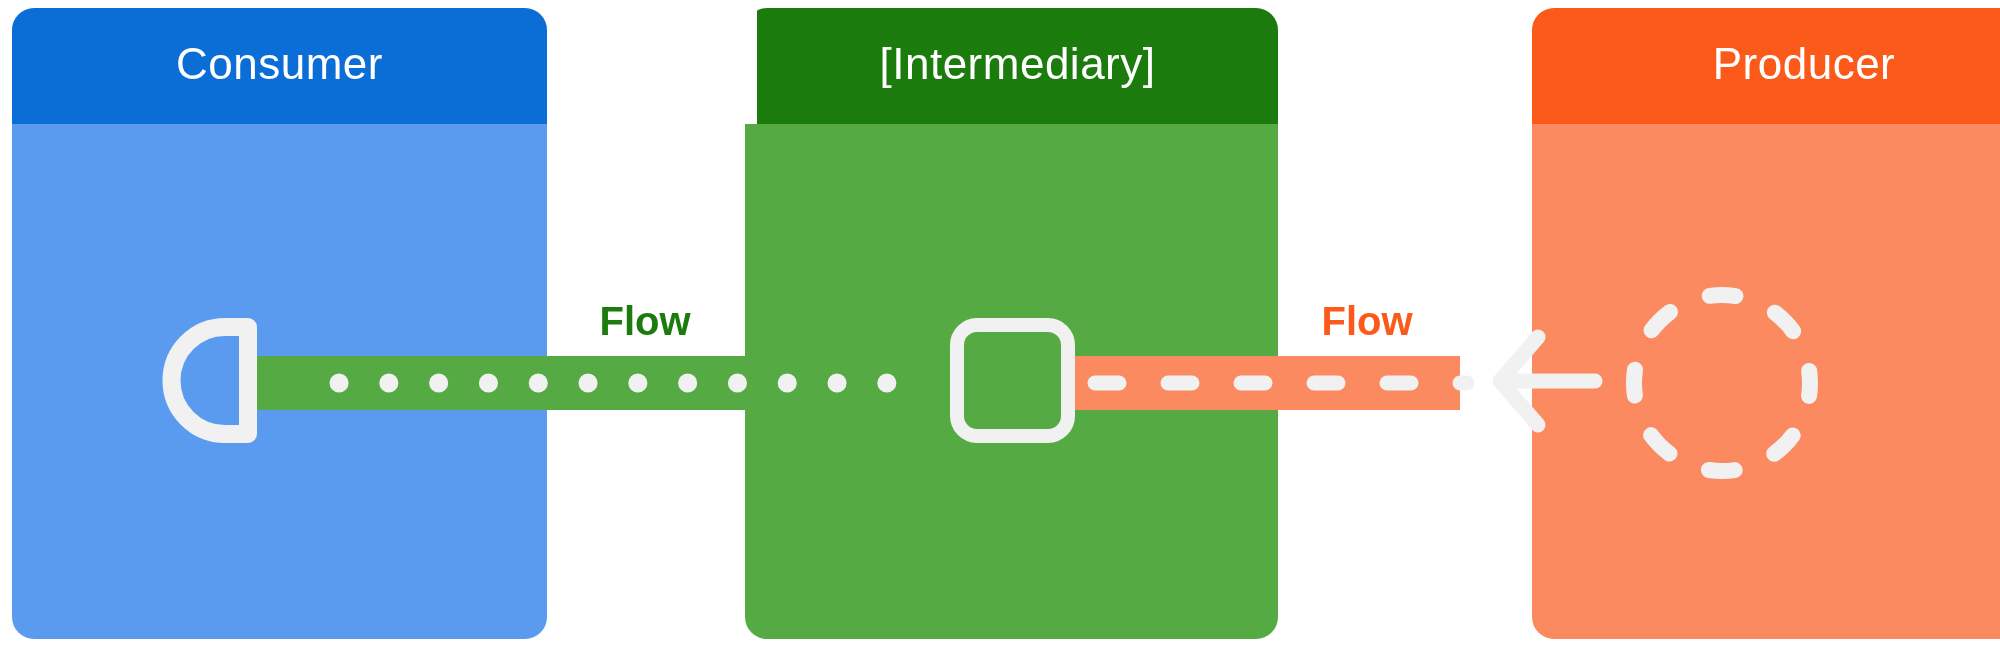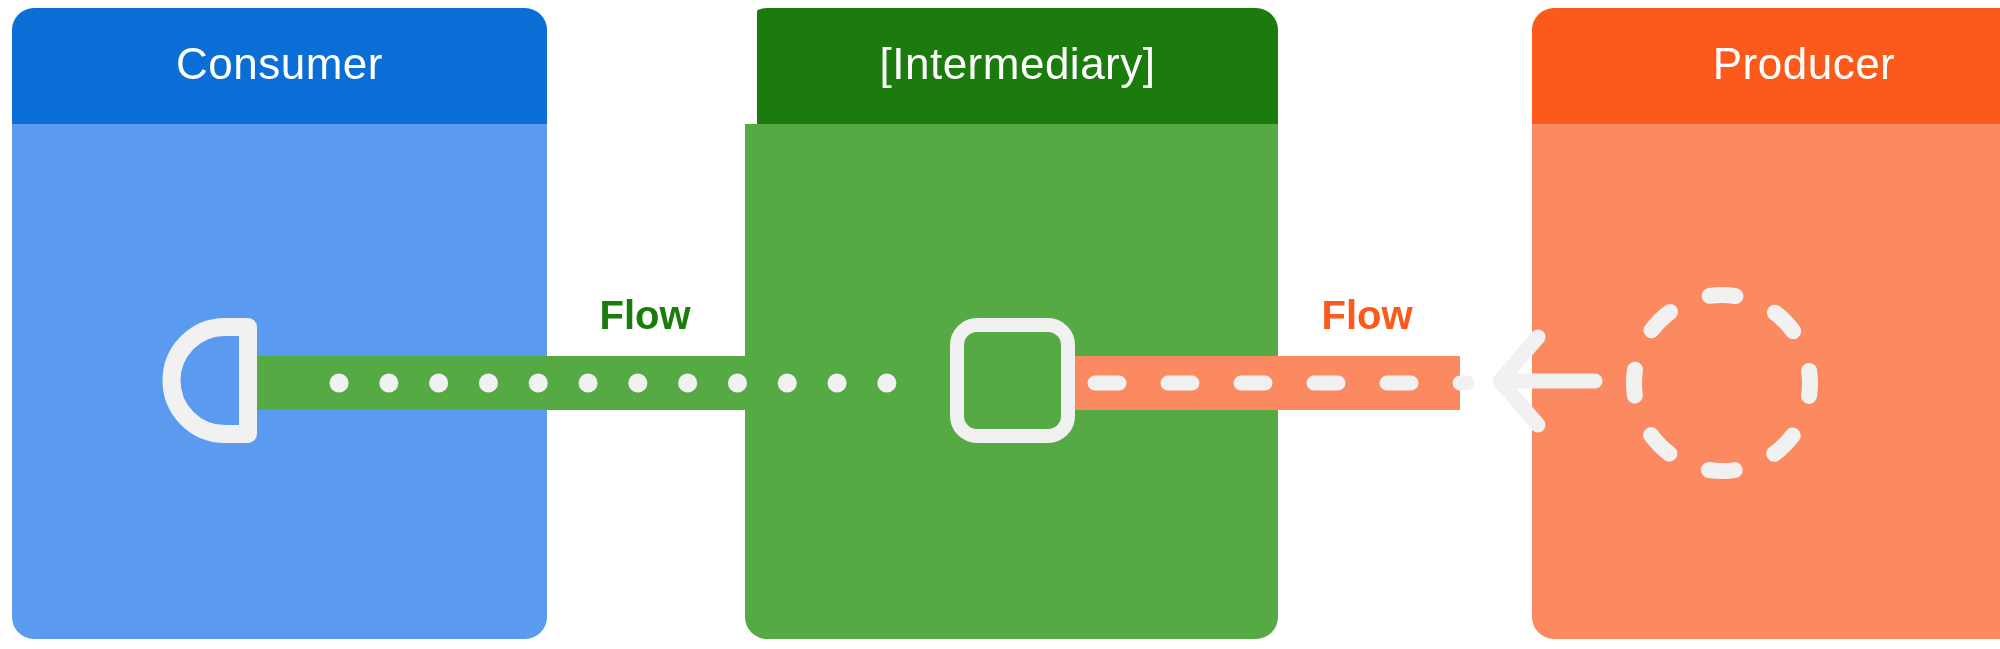--- a/index.html
+++ b/index.html
@@ -48,21 +48,21 @@
 
   .overlay {
     position: absolute;
     left: 0; top: 0;
     width: 2000px;
     height: 649px;
   }
 
   .flow-label {
     position: absolute;
-    top: 290px;
+    top: 296px;
     width: 200px;
     height: 50px;
     line-height: 50px;
     text-align: center;
     font-size: 40px;
     font-weight: 700;
   }
   .flow-label-left  { left: 545px;  color: var(--intermediary_header); }
   .flow-label-right { left: 1267px; color: var(--producer_header); }
 </style>

